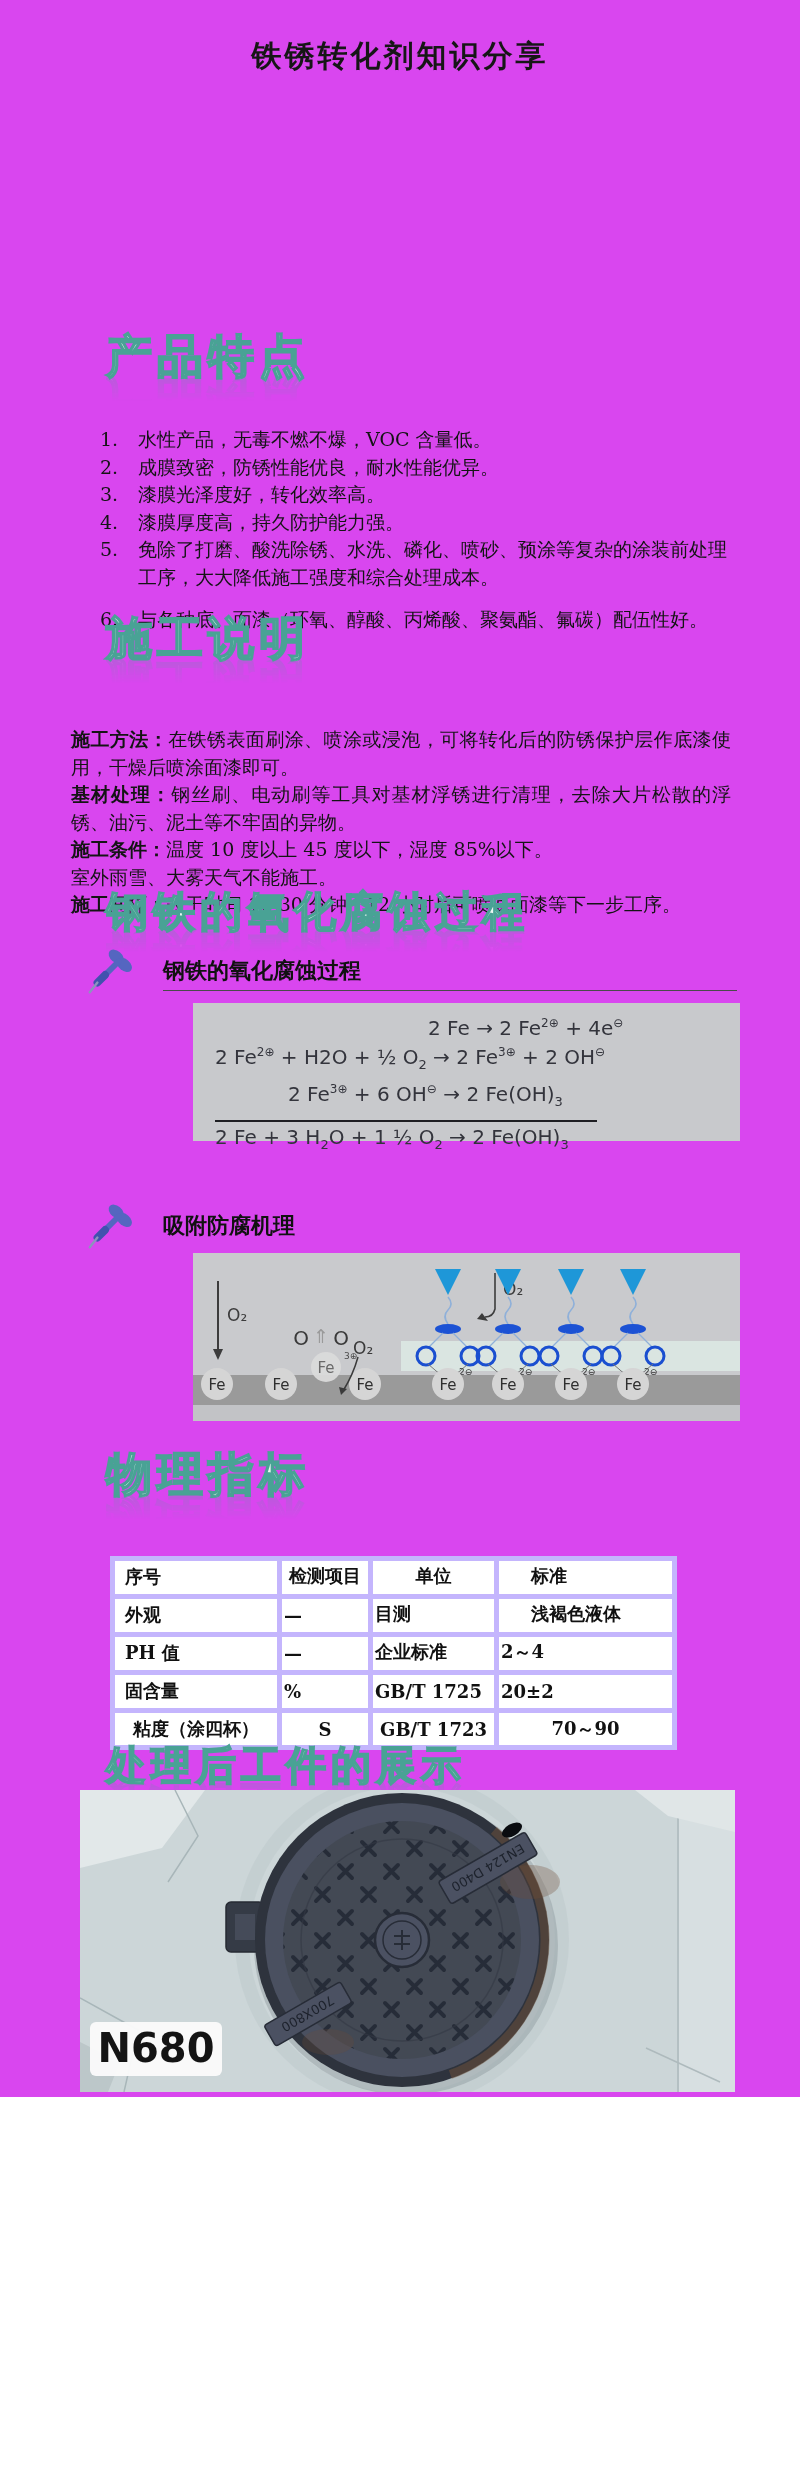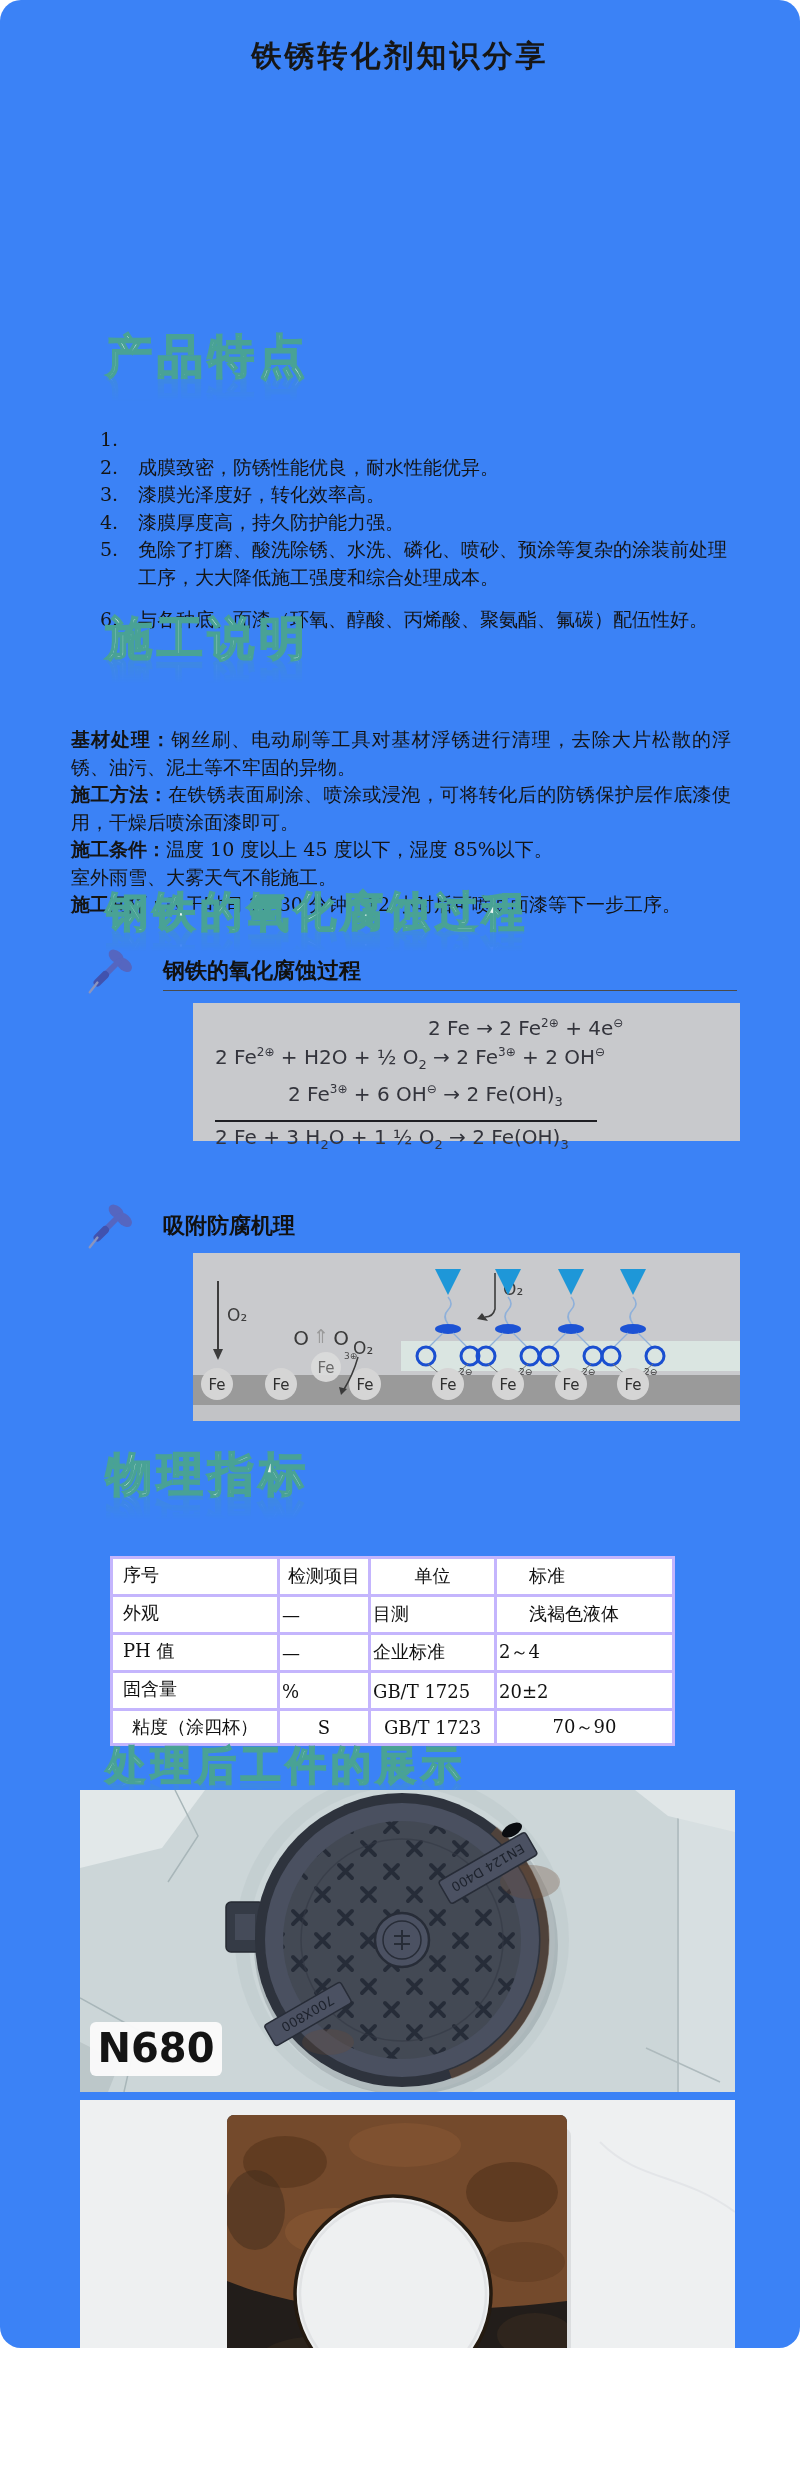--- a/index.html
+++ b/index.html
@@ -1,17 +1,17 @@
 <!DOCTYPE html>
 <html><head>
 <meta charset="utf-8">
 <style>
   html,body{margin:0;padding:0;background:#fff;}
-  #page{position:relative;width:800px;height:2348px;background:#3b82f6;overflow:hidden;
-        font-family:"DejaVu Sans","Liberation Sans",sans-serif;color:#111;border-radius:21px;}
+  #page{position:relative;width:800px;height:2097px;background:#d946ef;overflow:hidden;
+        font-family:"DejaVu Sans","Liberation Sans",sans-serif;color:#111;}
   .abs{position:absolute;}
 
   .doc-title{left:0;right:0;top:36px;text-align:center;
     font-family:"DejaVu Serif","Liberation Serif",serif;font-size:30px;font-weight:600;
     letter-spacing:3px;color:#161616;}
 
   .intro{left:71px;top:106px;width:658px;font-size:19.5px;line-height:51px;font-weight:bold;
     text-align:justify;color:#1c1c1c;font-family:"DejaVu Sans","Liberation Sans",sans-serif;}
 
   
@@ -46,21 +46,21 @@
   .eqrule{margin:6px 0 3px 22px;width:382px;border-top:2px solid #1e1e22;height:0;}
   .eq5{margin-left:22px}
 
   .dart{width:48px;height:54px;}
   #dart1{left:84px;top:946px;}
   #dart2{left:84px;top:1201px;}
 
   .ptable{border-collapse:collapse;table-layout:fixed;
           font-family:"DejaVu Serif","Liberation Serif",serif;font-size:18px;color:#111;
           border:2px solid #2a2a2a;background:#fff;}
-  .ptable td,.ptable th{border:3px solid #c4b5fd;font-weight:normal;overflow:hidden;}
+  .ptable td,.ptable th{border:5px solid #c4b5fd;font-weight:bold;overflow:hidden;}
   .vt{vertical-align:top;padding:4px 2px 0 10px;text-align:left;}
   .vb{vertical-align:bottom;padding:0 2px 6px 2px;}
   .vbl{vertical-align:bottom;padding:0 2px 6px 32px;text-align:left;}
   .vm{vertical-align:middle;text-align:center;padding:4px 2px;}
   tr.h38{height:38px;} tr.h28{height:28px;}
 
   svg text{font-family:"DejaVu Sans","Liberation Sans",sans-serif;}
 </style>
 </head>
 <body>
@@ -71,20 +71,21 @@
 
 
   <div class="abs wa-block" style="top:330px">
     <div class="wa f46">产品特点</div>
     <div class="wa f46 wa-refl">产品特点</div>
   </div>
 
   <div class="abs feat">
     <div class="feat-item">
       <span class="feat-num">1.</span>
+      <span>水性产品，无毒不燃不爆，VOC 含量低。</span>
     </div>
     <div class="feat-item">
       <span class="feat-num">2.</span>
       <span>成膜致密，防锈性能优良，耐水性能优异。</span>
     </div>
     <div class="feat-item">
       <span class="feat-num">3.</span>
       <span>漆膜光泽度好，转化效率高。</span>
     </div>
     <div class="feat-item">
@@ -100,22 +101,22 @@
       <span>与各种底、面漆（环氧、醇酸、丙烯酸、聚氨酯、氟碳）配伍性好。</span>
     </div>
   </div>
 
   <div class="abs wa-block" style="top:612px">
     <div class="wa f46">施工说明</div>
     <div class="wa f46 wa-refl">施工说明</div>
   </div>
 
   <div class="abs constr">
+    <div><b>施工方法：</b><span>在铁锈表面刷涂、喷涂或浸泡，可将转化后的防锈保护层作底漆使用，干燥后喷涂面漆即可。</span></div>
     <div><b>基材处理：</b><span>钢丝刷、电动刷等工具对基材浮锈进行清理，去除大片松散的浮锈、油污、泥土等不牢固的异物。</span></div>
-    <div><b>施工方法：</b><span>在铁锈表面刷涂、喷涂或浸泡，可将转化后的防锈保护层作底漆使用，干燥后喷涂面漆即可。</span></div>
     <div><b>施工条件：</b><span>温度 10 度以上 45 度以下，湿度 85%以下。</span></div>
     <div><b></b><span>室外雨雪、大雾天气不能施工。</span></div>
     <div><b>施工间隔：</b><span>表干时间 10-30 分钟；12 小时后可喷底面漆等下一步工序。</span></div>
   </div>
 
   <div class="abs wa-block" style="top:888px">
     <div class="wa f42">钢铁的氧化腐蚀过程</div>
     <div class="wa f42 wa-refl">钢铁的氧化腐蚀过程</div>
   </div>
 

